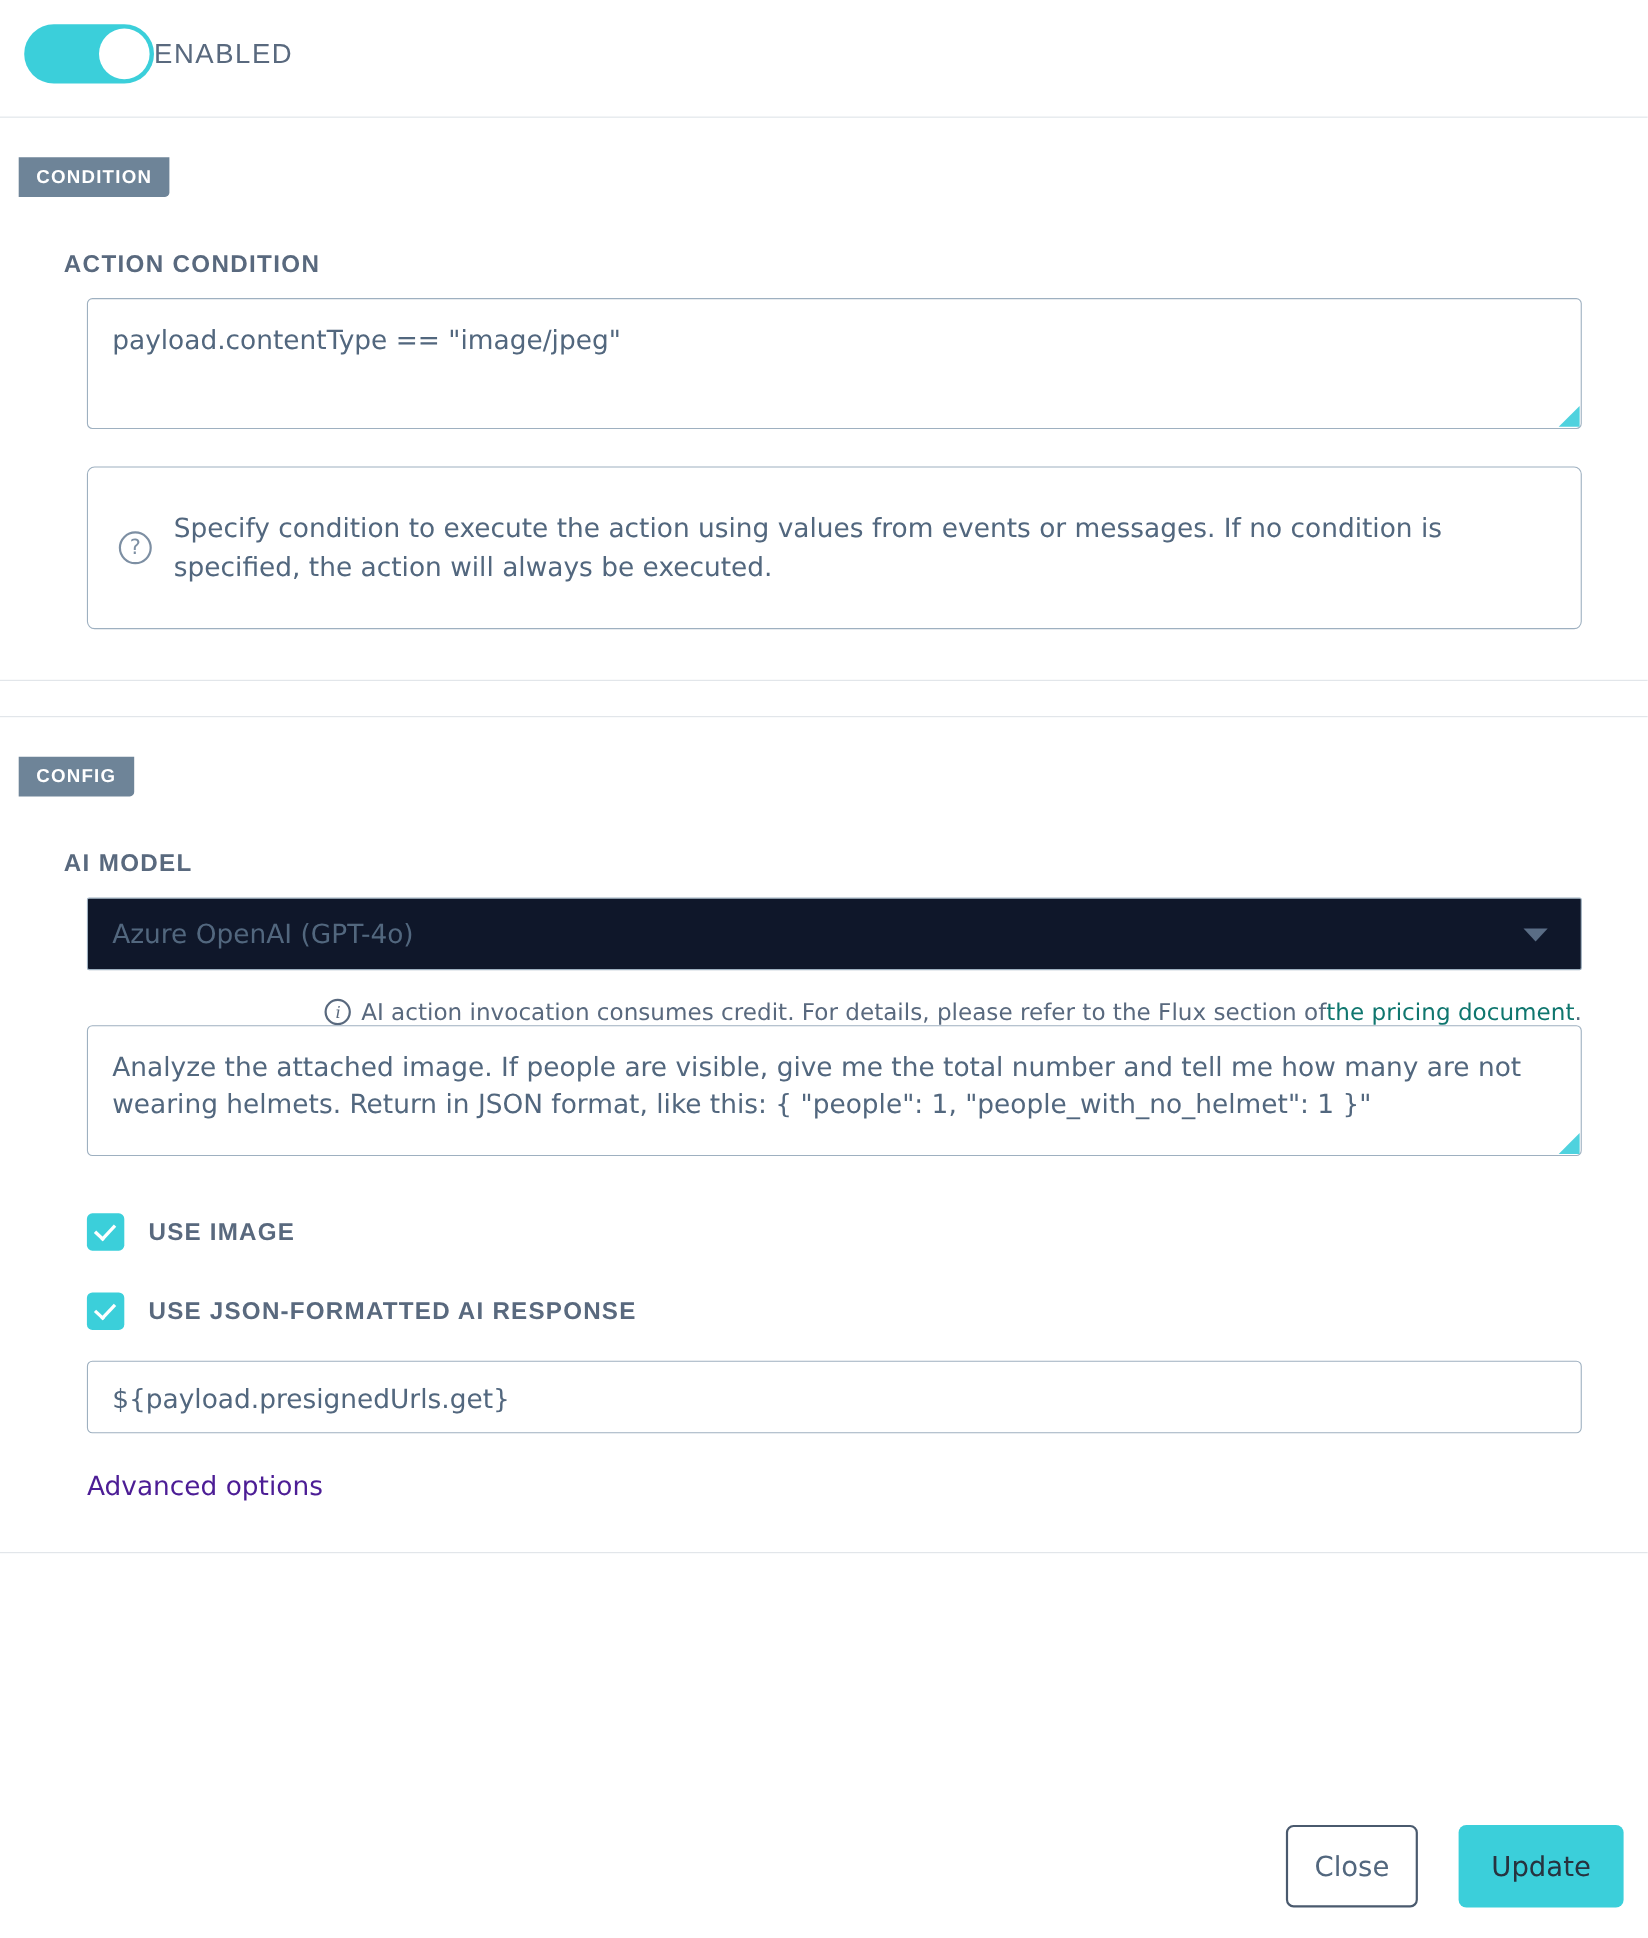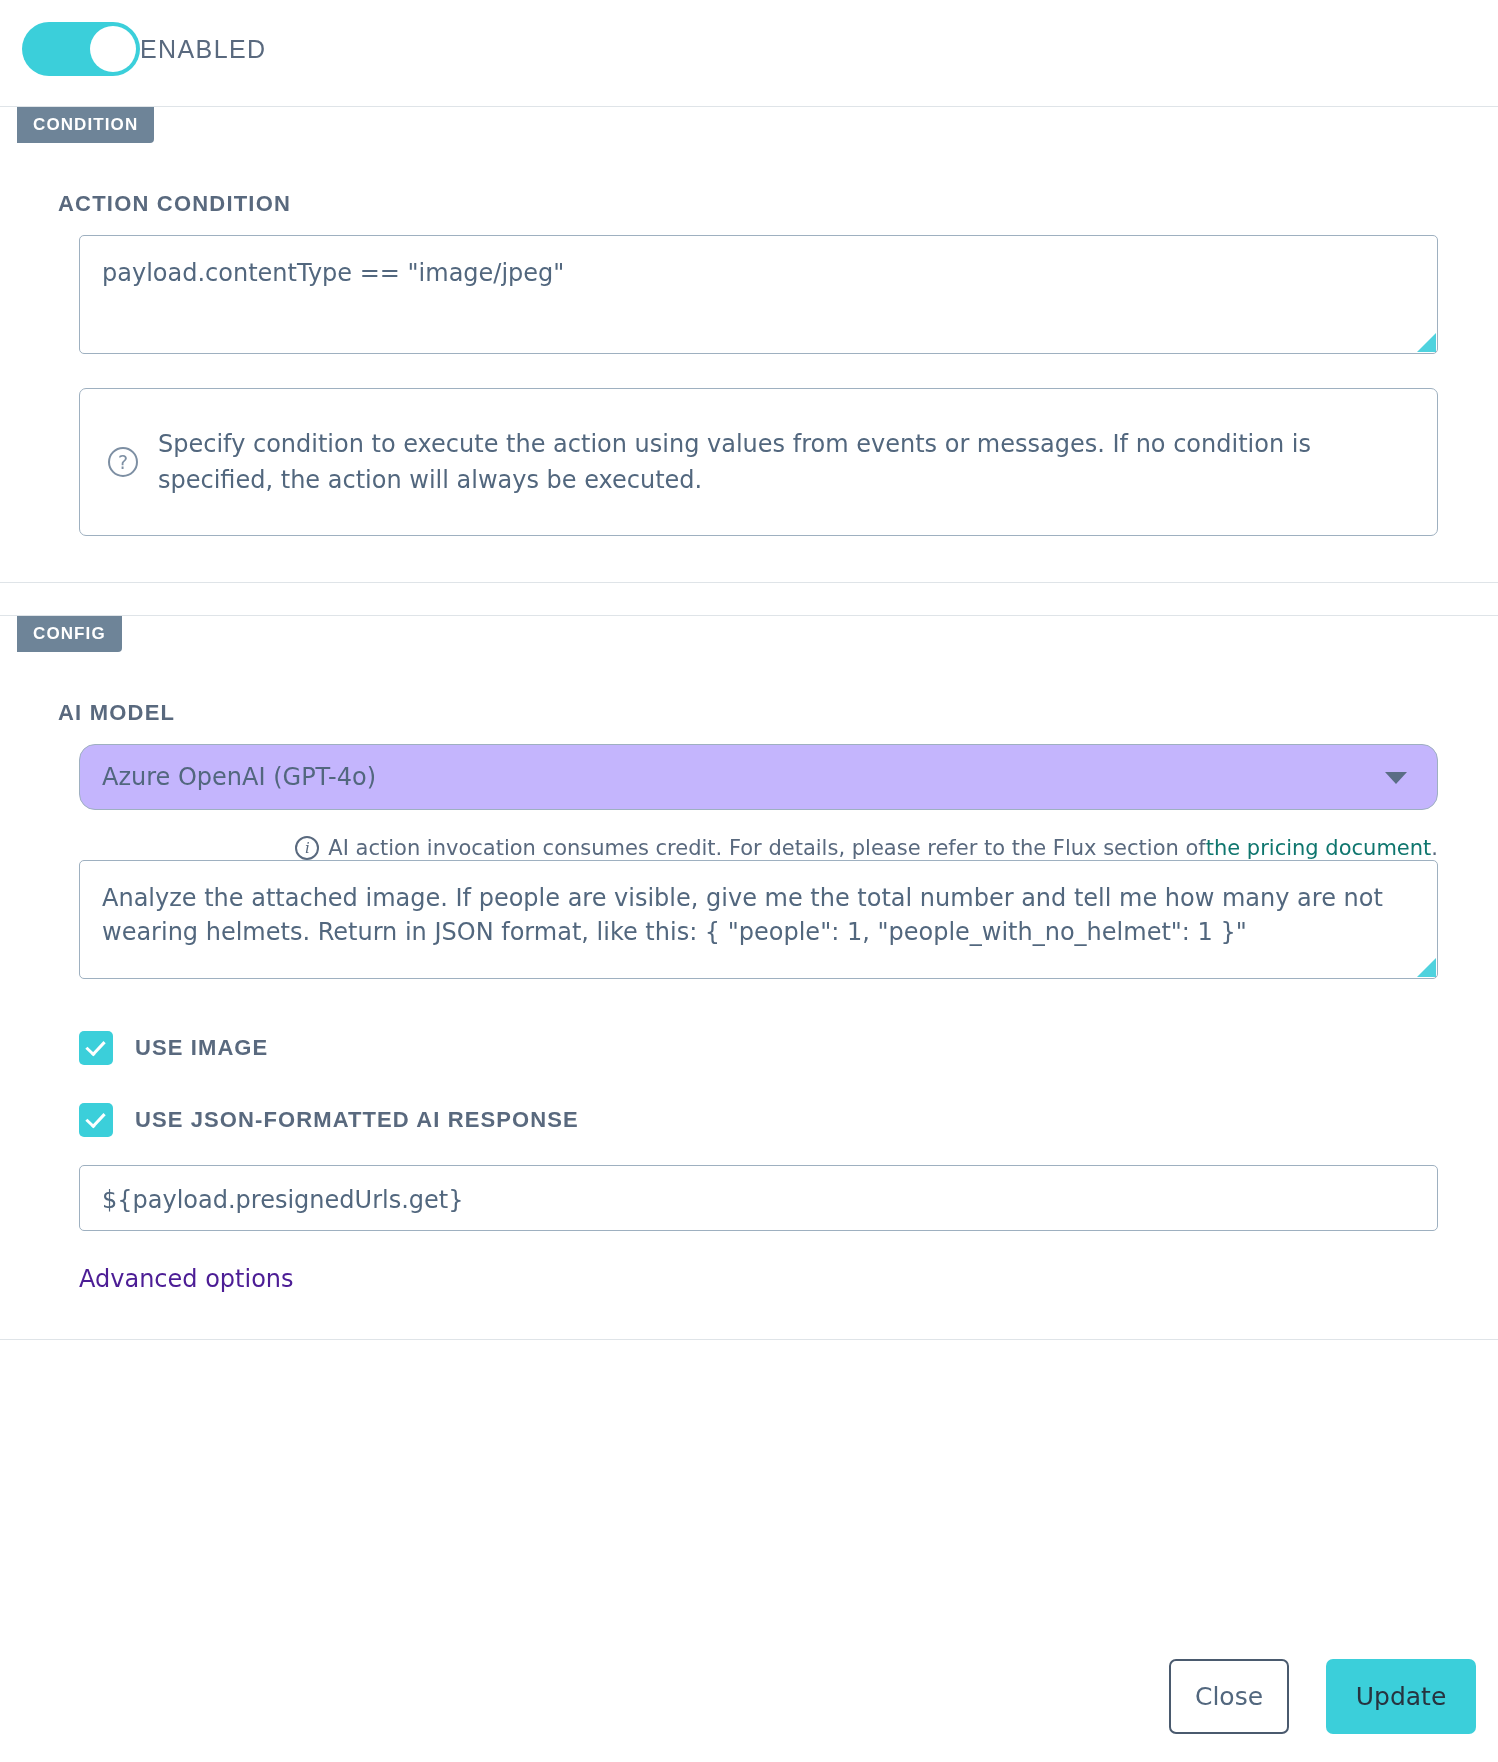--- a/index.html
+++ b/index.html
@@ -58,20 +58,21 @@
     display: inline-block;
     background: #6e8498;
     color: #ffffff;
     font-family: "Liberation Sans", sans-serif;
     font-weight: bold;
     font-size: 17px;
     letter-spacing: 1.1px;
     padding: 8px 16px 8px 16px;
     border-bottom-right-radius: 4px;
     margin-left: 17px;
+    margin-top: 36px;
   }
 
   .field-label {
     font-family: "Liberation Sans", sans-serif;
     font-weight: bold;
     font-size: 22px;
     letter-spacing: 1.2px;
     color: #59697e;
     margin: 48px 0 18px 36px;
   }
@@ -126,27 +127,27 @@
     font-family: "DejaVu Sans", sans-serif;
   }
 
   .panel-pad-bottom { height: 46px; }
 
   
   .select {
     margin: 0 38px 0 57px;
     height: 66px;
     border: 1px solid #9eb0c0;
-    border-radius: 16px;
+    border-radius: 2px;
     display: flex;
     align-items: center;
     padding: 0 22px;
     position: relative;
     cursor: pointer;
-    background: #c4b5fd;
+    background: #0f172a;
   }
   .select .value {
     color: #52677e;
     font-size: 24px;
     font-family: "DejaVu Sans", sans-serif;
   }
   .caret {
     position: absolute;
     right: 30px; top: 50%;
     margin-top: -5px;

